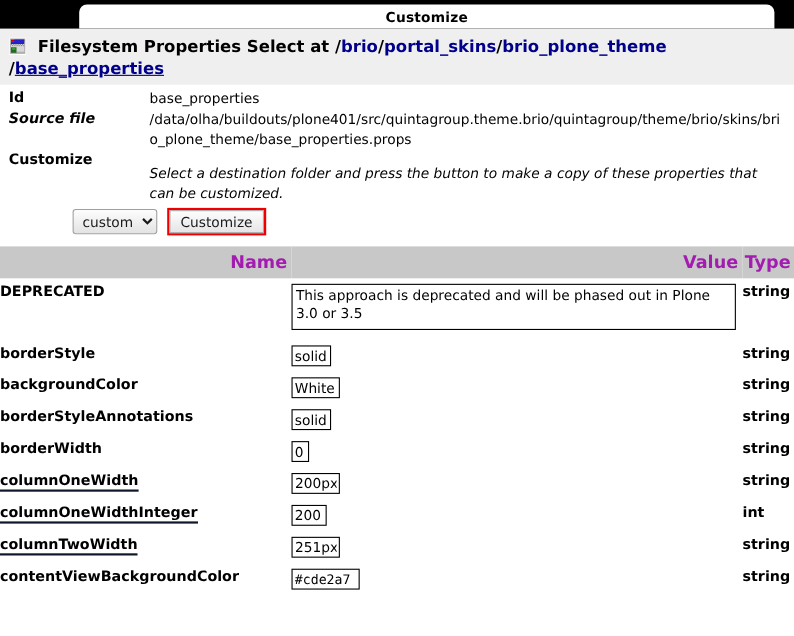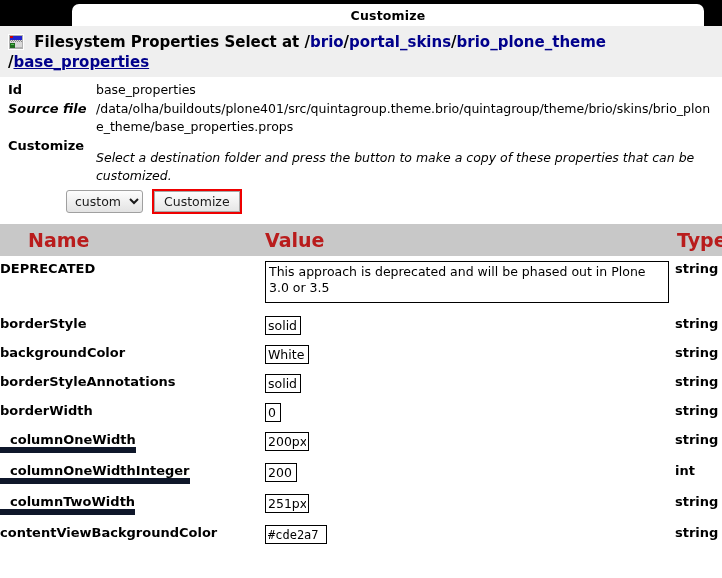--- a/index.html
+++ b/index.html
@@ -73,20 +73,21 @@
   }
 
   
   .deflist {
     padding: 4px 8px 0 8px;
   }
   .defrow {
     display: flex;
     align-items: flex-start;
     margin-bottom: 1px;
+    gap: 40px;
   }
   .defterm {
     width: 88px;
     flex: 0 0 88px;
     font-weight: bold;
     font-size: 13px;
     line-height: 18px;
   }
   .defterm.ital {
     font-style: italic;
@@ -144,48 +145,47 @@
     border-collapse: collapse;
     margin-top: 10px;
     table-layout: fixed;
   }
   .proptable col.c-name  { width: 265px; }
   .proptable col.c-value { width: 410px; }
   .proptable col.c-type  { width: 47px; }
 
   .proptable thead th {
     background: #c8c8c8;
-    text-align: left;
-    font-size: 19px;
+    text-align: right;
+    font-size: 16px;
     font-weight: bold;
     padding: 5px 4px 5px 0;
-    color: #b91c1c;
+    color: #a21caf;
   }
   .proptable thead th.h-name  { padding-left: 28px; }
   .proptable thead th.h-value { padding-left: 0; }
   .proptable thead th.h-type  { padding-left: 2px; }
 
   .proptable tbody td {
     vertical-align: top;
     padding: 5px 0 5px 0;
     font-size: 13px;
   }
   td.cell-name {
     padding-left: 28px;
     font-weight: bold;
     font-size: 13px;
     color: #000000;
     white-space: nowrap;
   }
   .name-underlined {
-    border-bottom: 6px solid #0f172a;
+    border-bottom: 2px solid #0f172a;
     display: inline-block;
     line-height: 15px;
     padding-bottom: 0px;
-    padding-left: 10px;
   }
   td.cell-type {
     font-size: 12.5px;
     font-weight: bold;
     padding-top: 7px;
     white-space: nowrap;
     margin-left: 38px;
   }
 
   input.propinput {

